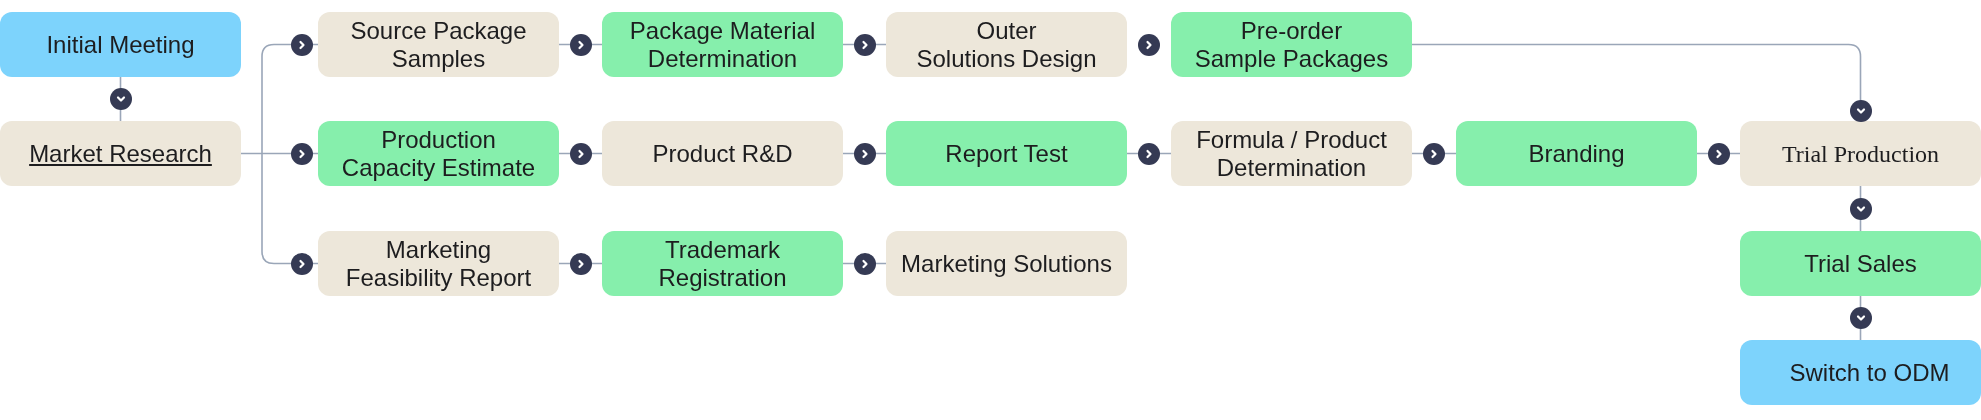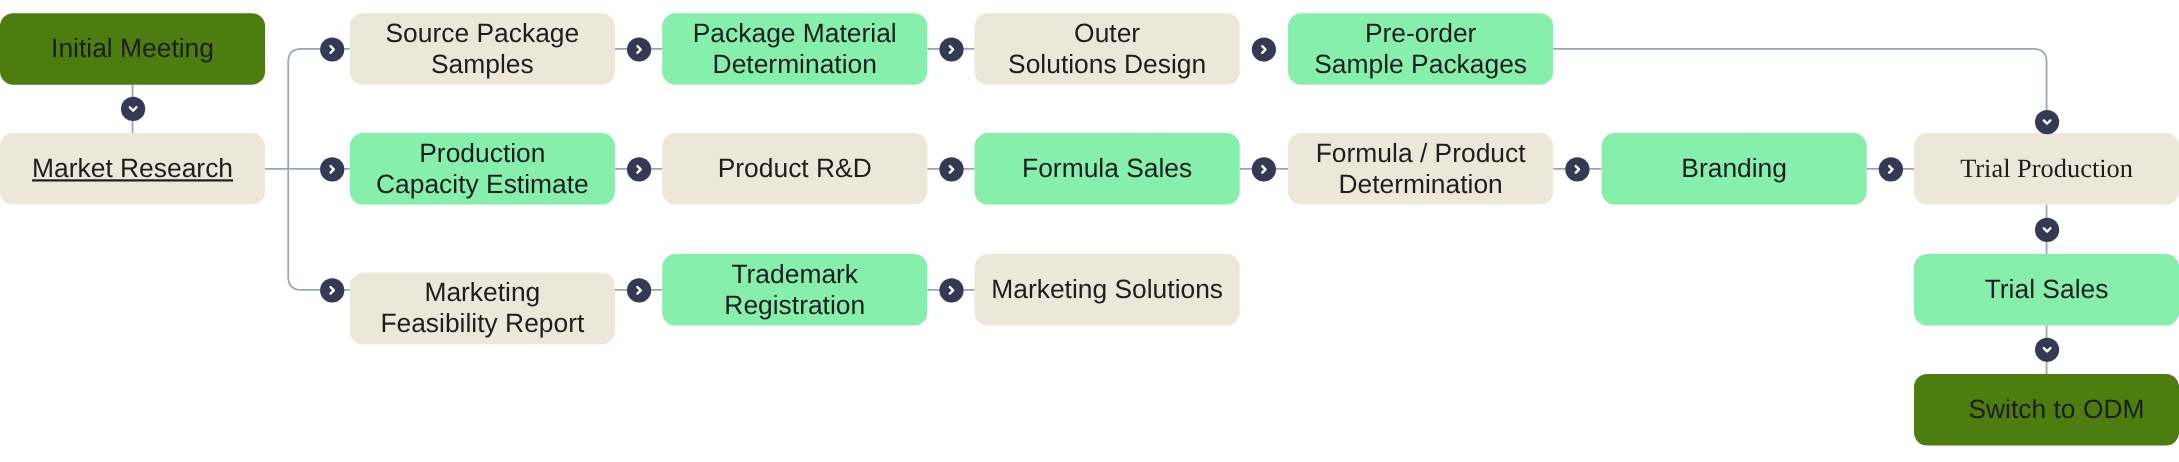--- a/index.html
+++ b/index.html
@@ -3,21 +3,21 @@
 <meta charset="utf-8">
 <style>
   html, body { margin:0; padding:0; background:#ffffff; }
   body { width:1981px; height:420px; position:relative; overflow:hidden;
          font-family:"Liberation Sans", "DejaVu Sans", sans-serif; }
   #lines { position:absolute; left:0; top:0; width:1981px; height:420px; }
   .node { position:absolute; width:241px; height:65px; border-radius:12px;
           display:flex; align-items:center; justify-content:center; text-align:center;
           font-size:24px; line-height:28px; color:#1d1d1f; box-sizing:border-box; padding:0 6px;
           cursor:pointer; }
-  .node.dark  { background:#4d7c0f; }
+  .node.dark  { background:#7dd3fc; }
   .node.mid   { background:#ede7da;justify-content:center; }
   .node.light { background:#86efac; }
   .node span { white-space:pre-line; }
   .conn { position:absolute; width:22px; height:22px; border-radius:50%; background:#353a54;
           margin-left:-11px; margin-top:-11px; display:flex; align-items:center; justify-content:center; }
   .conn svg { width:12px; height:12px; }
 </style>
 </head>
 <body>
 
@@ -63,33 +63,33 @@
 Sample Packages</span>
     </div>
     <div class="node light" style="left: 318px; top: 121px;">
       <span>Production
 Capacity Estimate</span>
     </div>
     <div class="node mid" style="left: 602px; top: 121px;">
       <span>Product R&amp;D</span>
     </div>
     <div class="node light" style="left: 886px; top: 121px;">
-      <span>Formula Sales</span>
+      <span>Report Test</span>
     </div>
     <div class="node mid" style="left: 1171px; top: 121px;">
       <span>Formula / Product
 Determination</span>
     </div>
     <div class="node light" style="left: 1456px; top: 121px;">
       <span>Branding</span>
     </div>
     <div class="node mid" style="left: 1740px; top: 121px; font-family: Liberation Serif, serif;">
       <span>Trial Production</span>
     </div>
-    <div class="node mid" style="left: 318px; top: 248px;">
+    <div class="node mid" style="left: 318px; top: 231px;">
       <span>Marketing
 Feasibility Report</span>
     </div>
     <div class="node light" style="left: 602px; top: 231px;">
       <span>Trademark
 Registration</span>
     </div>
     <div class="node mid" style="left: 886px; top: 231px;">
       <span>Marketing Solutions</span>
     </div>

